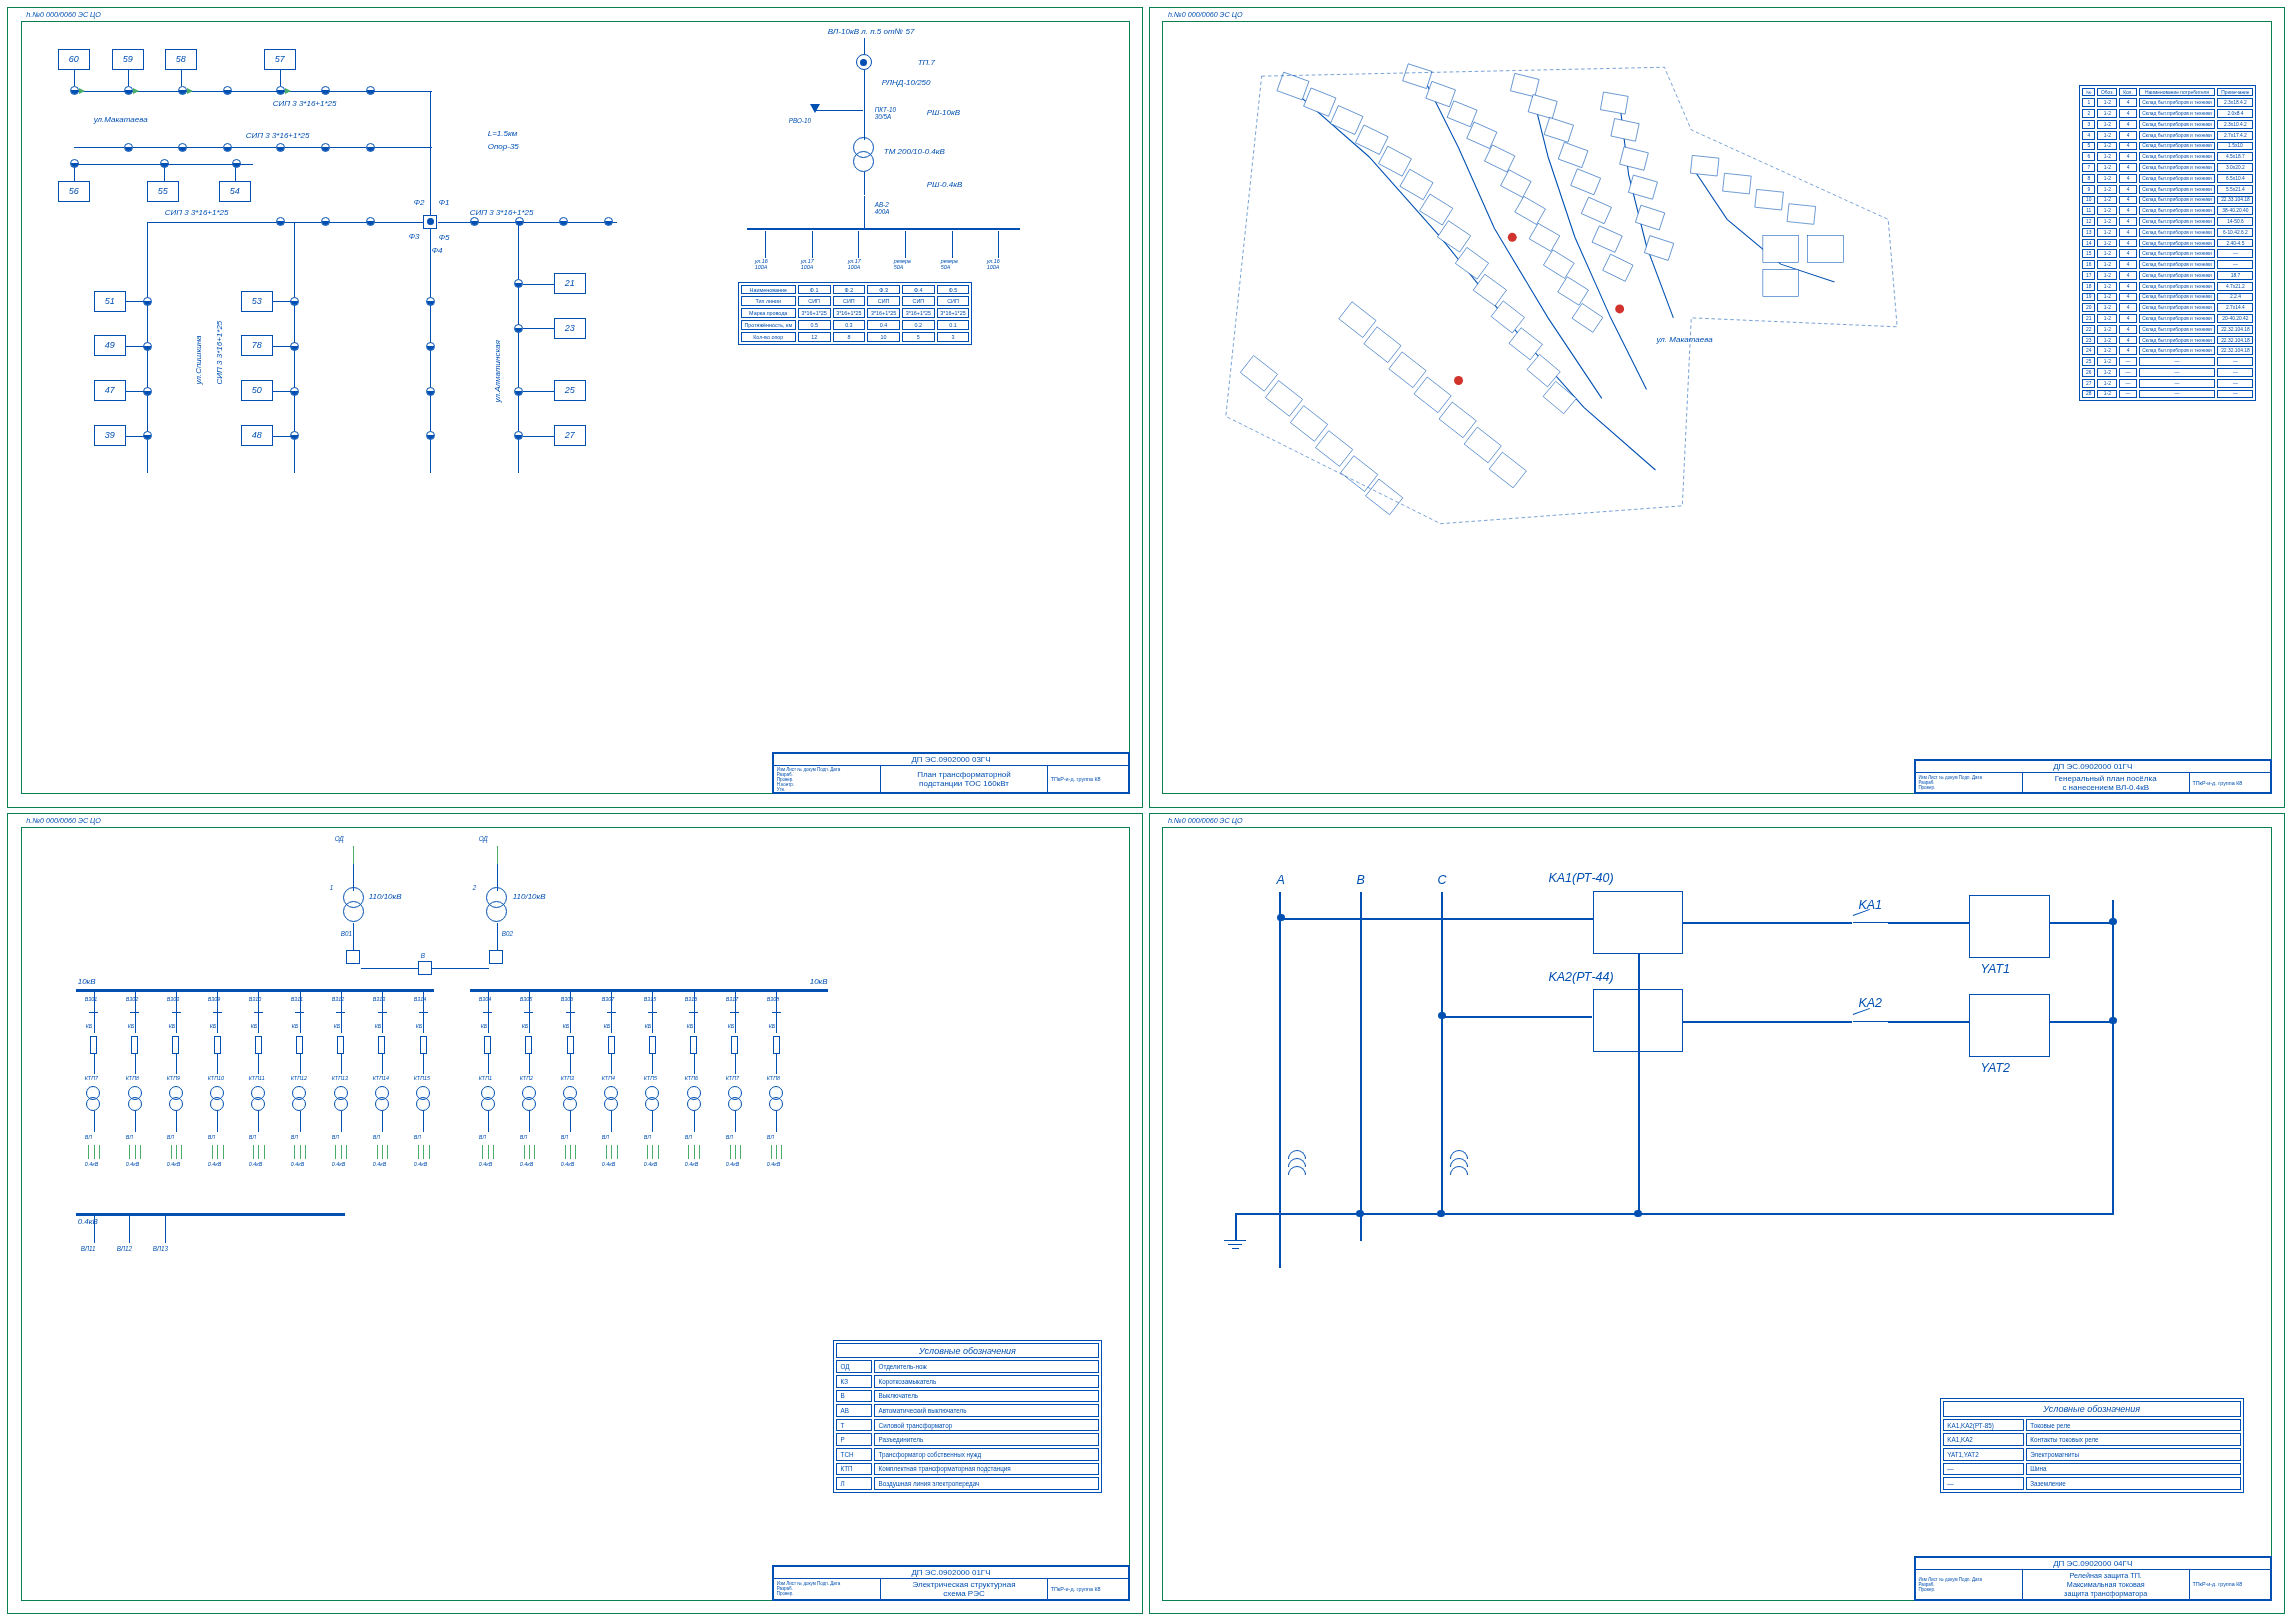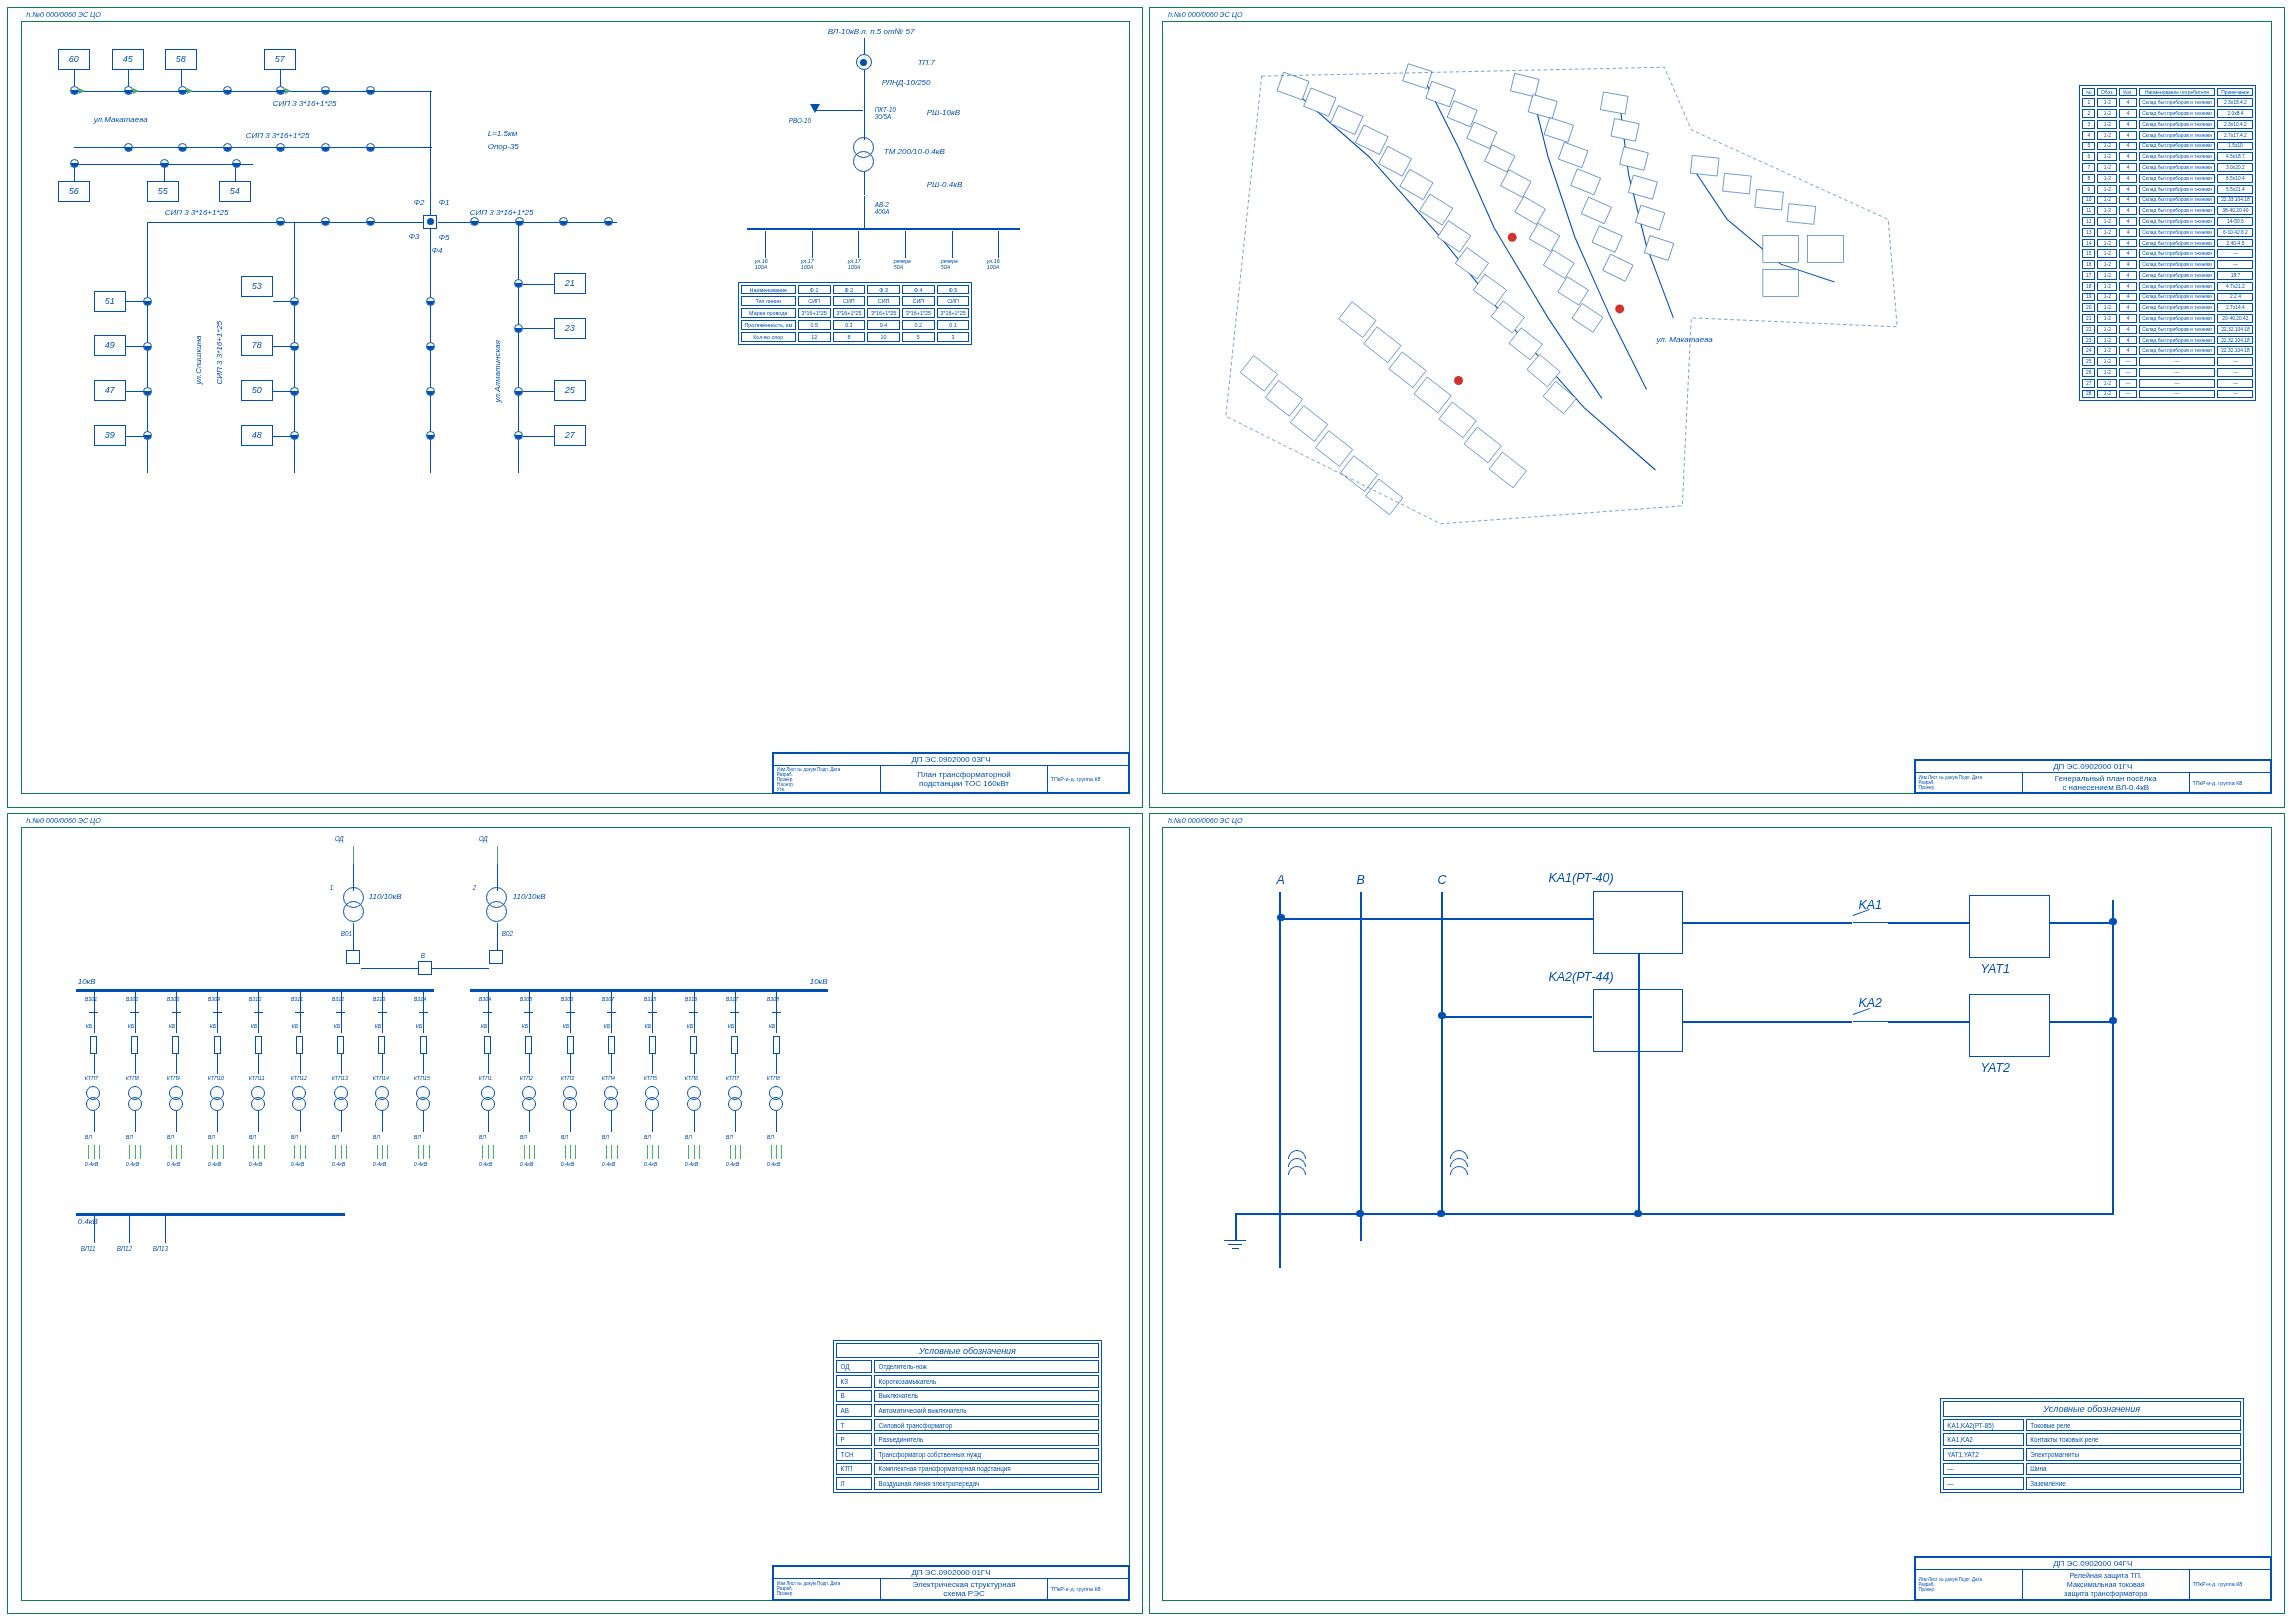--- a/index.html
+++ b/index.html
@@ -204,21 +204,21 @@
 </head>
 <body>
 
 <div class="grid">
 
 <div class="panel">
   <div class="sheet-id">h.№0 000/0060 ЭС ЦО</div>
   <div class="panel-inner">
 
     <div class="node" style="left:36px; top:27px;">60</div>
-    <div class="node" style="left:90px; top:27px;">45</div>
+    <div class="node" style="left:90px; top:27px;">59</div>
     <div class="node" style="left:143px; top:27px;">58</div>
     <div class="node" style="left:242px; top:27px;">57</div>
 
     <div class="line-v" style="left:52px; top:48px; height:16px;"></div>
     <div class="line-v" style="left:106px; top:48px; height:16px;"></div>
     <div class="line-v" style="left:159px; top:48px; height:16px;"></div>
     <div class="line-v" style="left:258px; top:48px; height:16px;"></div>
     <div class="dot" style="left:48px; top:64px;"></div>
     <div class="dot" style="left:102px; top:64px;"></div>
     <div class="dot" style="left:156px; top:64px;"></div>
@@ -290,21 +290,21 @@
     <div class="node" style="left:72px; top:403px;">39</div>
     <div class="dot" style="left:121px; top:275px;"></div>
     <div class="dot" style="left:121px; top:320px;"></div>
     <div class="dot" style="left:121px; top:365px;"></div>
     <div class="dot" style="left:121px; top:409px;"></div>
     <div class="line-h" style="left:104px; top:279px; width:21.5px;"></div>
     <div class="line-h" style="left:104px; top:324px; width:21.5px;"></div>
     <div class="line-h" style="left:104px; top:369px; width:21.5px;"></div>
     <div class="line-h" style="left:104px; top:414px; width:21.5px;"></div>
 
-    <div class="node" style="left:219px; top:254px;">53</div>
+    <div class="node" style="left:219px; top:269px;">53</div>
     <div class="node" style="left:219px; top:313px;">78</div>
     <div class="node" style="left:219px; top:358px;">50</div>
     <div class="node" style="left:219px; top:403px;">48</div>
     <div class="dot" style="left:268px; top:275px;"></div>
     <div class="dot" style="left:268px; top:320px;"></div>
     <div class="dot" style="left:268px; top:365px;"></div>
     <div class="dot" style="left:268px; top:409px;"></div>
     <div class="line-h" style="left:251px; top:279px; width:21.5px;"></div>
     <div class="line-h" style="left:251px; top:324px; width:21.5px;"></div>
     <div class="line-h" style="left:251px; top:369px; width:21.5px;"></div>

